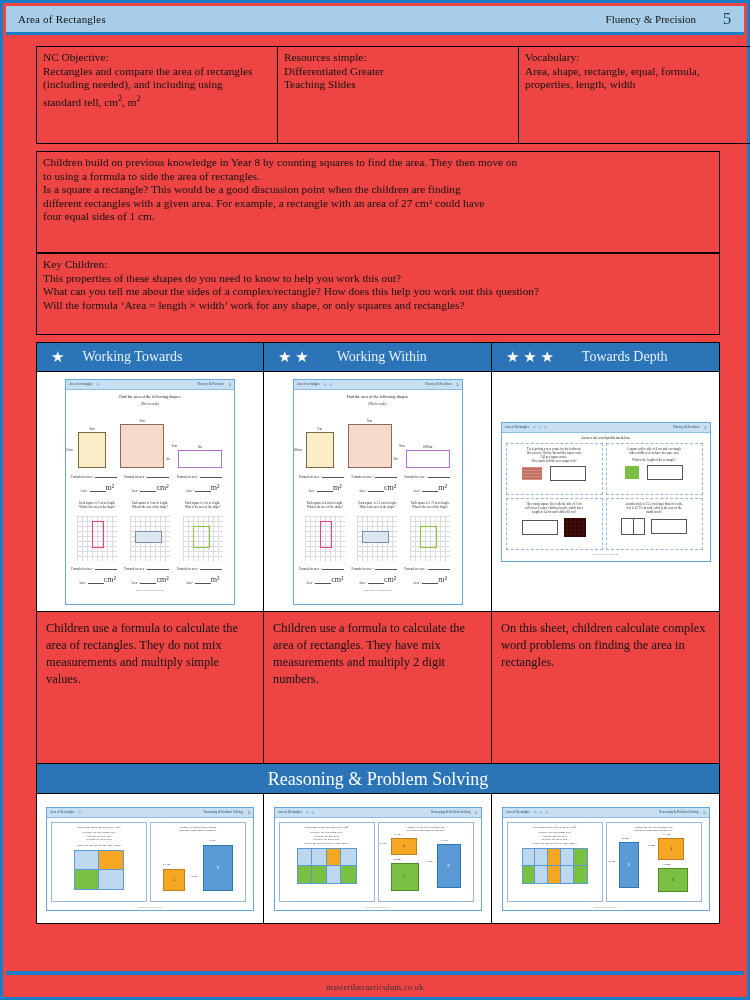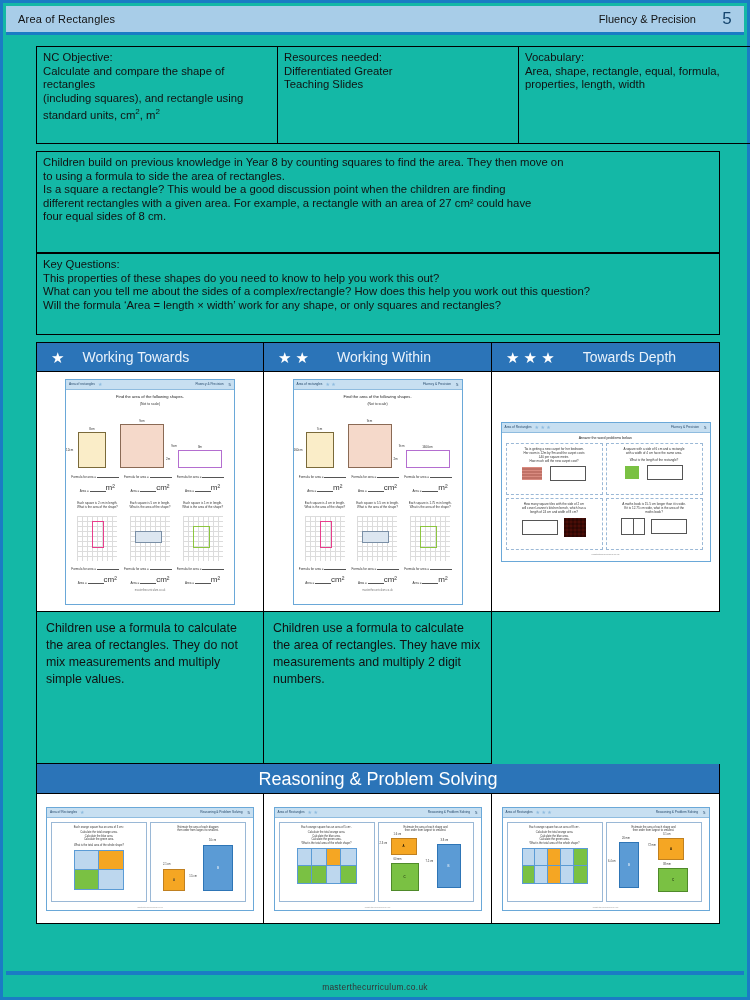--- a/index.html
+++ b/index.html
@@ -7,21 +7,22 @@
     width:750px;height:1000px;
     background:#ffffff;
     font-family:"Liberation Sans", sans-serif;
     overflow:hidden;
   }
   .page{
     position:relative;
     width:750px;height:1000px;
     box-sizing:border-box;
     border:3px solid #1a7cc4;
-    background:#14b8a6;
+    background:#ef4444;
+    font-family:Liberation Serif, serif;
   }
 
   
   .topbar{
     position:absolute;left:3px;top:3px;right:3px;height:26px;
     background:#a8cde8;
     display:flex;align-items:center;
   }
   .topbar .tb-left{
     padding-left:12px;font-size:11px;color:#111;letter-spacing:.2px;
@@ -211,26 +212,26 @@
   <div class="topbar-underline"></div>
 
   <div class="content">
 
 
     <table class="grid">
       <tbody>
           <tr>
         <td style="width:228px;height:88px;">
           <span class="cellhead">NC Objective:</span>
-          <span>Calculate and compare the shape of rectangles</span><br>
-          <span>(including squares), and rectangle using</span><br>
-          <span>standard units, cm</span><sup>2</sup><span>, m</span><sup>2</sup>
+          <span>Rectangles and compare the area of rectangles</span><br>
+          <span>(including needed), and including using</span><br>
+          <span>standard tell, cm</span><sup>2</sup><span>, m</span><sup>2</sup>
         </td>
         <td style="width:228px;">
-          <span class="cellhead">Resources needed:</span>
+          <span class="cellhead">Resources simple:</span>
           <span>Differentiated Greater</span><br>
           <span>Teaching Slides</span>
         </td>
         <td style="width:228px;">
           <span class="cellhead">Vocabulary:</span>
           <span>Area, shape, rectangle, equal, formula,</span><br>
           <span>properties, length, width</span>
         </td>
       </tr>
     </tbody>
@@ -239,31 +240,31 @@
     <div style="height:7px;"></div>
 
     <table class="grid bigtext">
       <tbody>
           <tr>
         <td style="height:92px;">
           <span>Children build on previous knowledge in Year 8 by counting squares to find the area. They then move on</span><br>
           <span>to using a formula to side the area of rectangles.</span><br>
           <span>Is a square a rectangle? This would be a good discussion point when the children are finding</span><br>
           <span>different rectangles with a given area. For example, a rectangle with an area of 27 cm² could have</span><br>
-          <span>four equal sides of 8 cm.</span>
+          <span>four equal sides of 1 cm.</span>
         </td>
       </tr>
     </tbody>
       </table>
 
     <table class="grid bigtext">
       <tbody>
           <tr>
         <td style="height:72px;">
-          <span>Key Questions:</span><br>
+          <span>Key Children:</span><br>
           <span>This properties of these shapes do you need to know to help you work this out?</span><br>
           <span>What can you tell me about the sides of a complex/rectangle? How does this help you work out this question?</span><br>
           <span>Will the formula ‘Area = length × width’ work for any shape, or only squares and rectangles?</span>
         </td>
       </tr>
     </tbody>
       </table>
 
     <div style="height:7px;"></div>
 
@@ -535,20 +536,21 @@
             </div>
             <div style="text-align:center;font-size:2.4px;color:#888;margin-top:3px;">masterthecurriculum.co.uk</div>
           </div>
         </div>
       </div>
     </div>
 
     <div class="descrow">
       <div class="desccell">Children use a formula to calculate the area of rectangles. They do not mix measurements and multiply simple values.</div>
       <div class="desccell">Children use a formula to calculate the area of rectangles. They have mix measurements and multiply 2 digit numbers.</div>
+      <div class="desccell">On this sheet, children calculate complex word problems on finding the area in rectangles.</div>
     </div>
 
     <div class="rps-band">Reasoning &amp; Problem Solving</div>
 
     <div class="rpsrow">
 
       <div class="rpscell">
         <div class="ws ws-c">
           <div class="ws-top">
             <span class="wt-l">Area of Rectangles</span>

